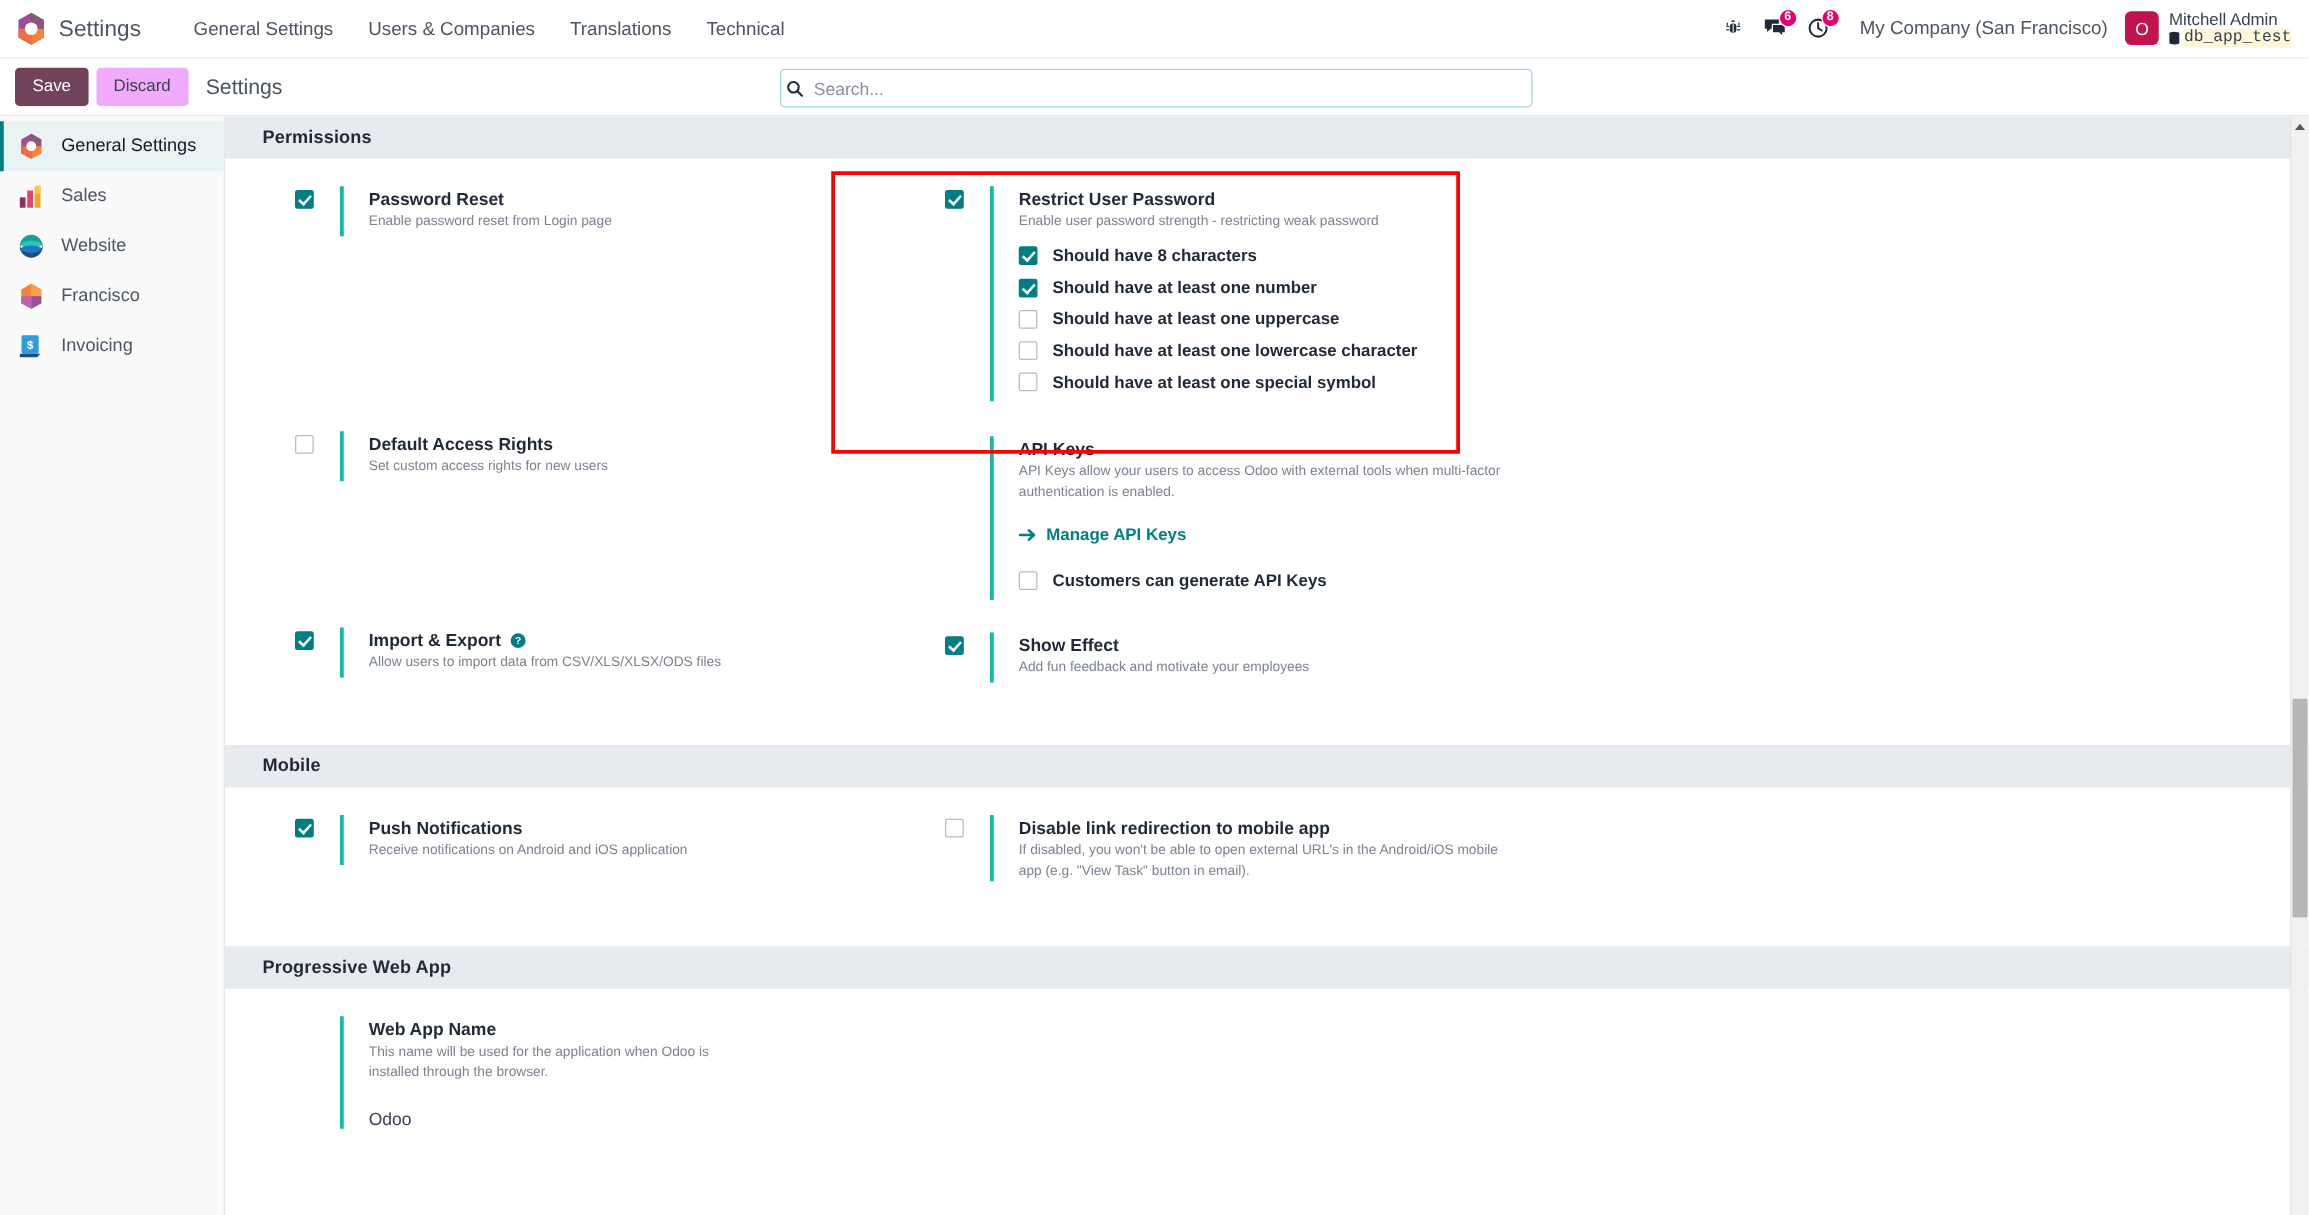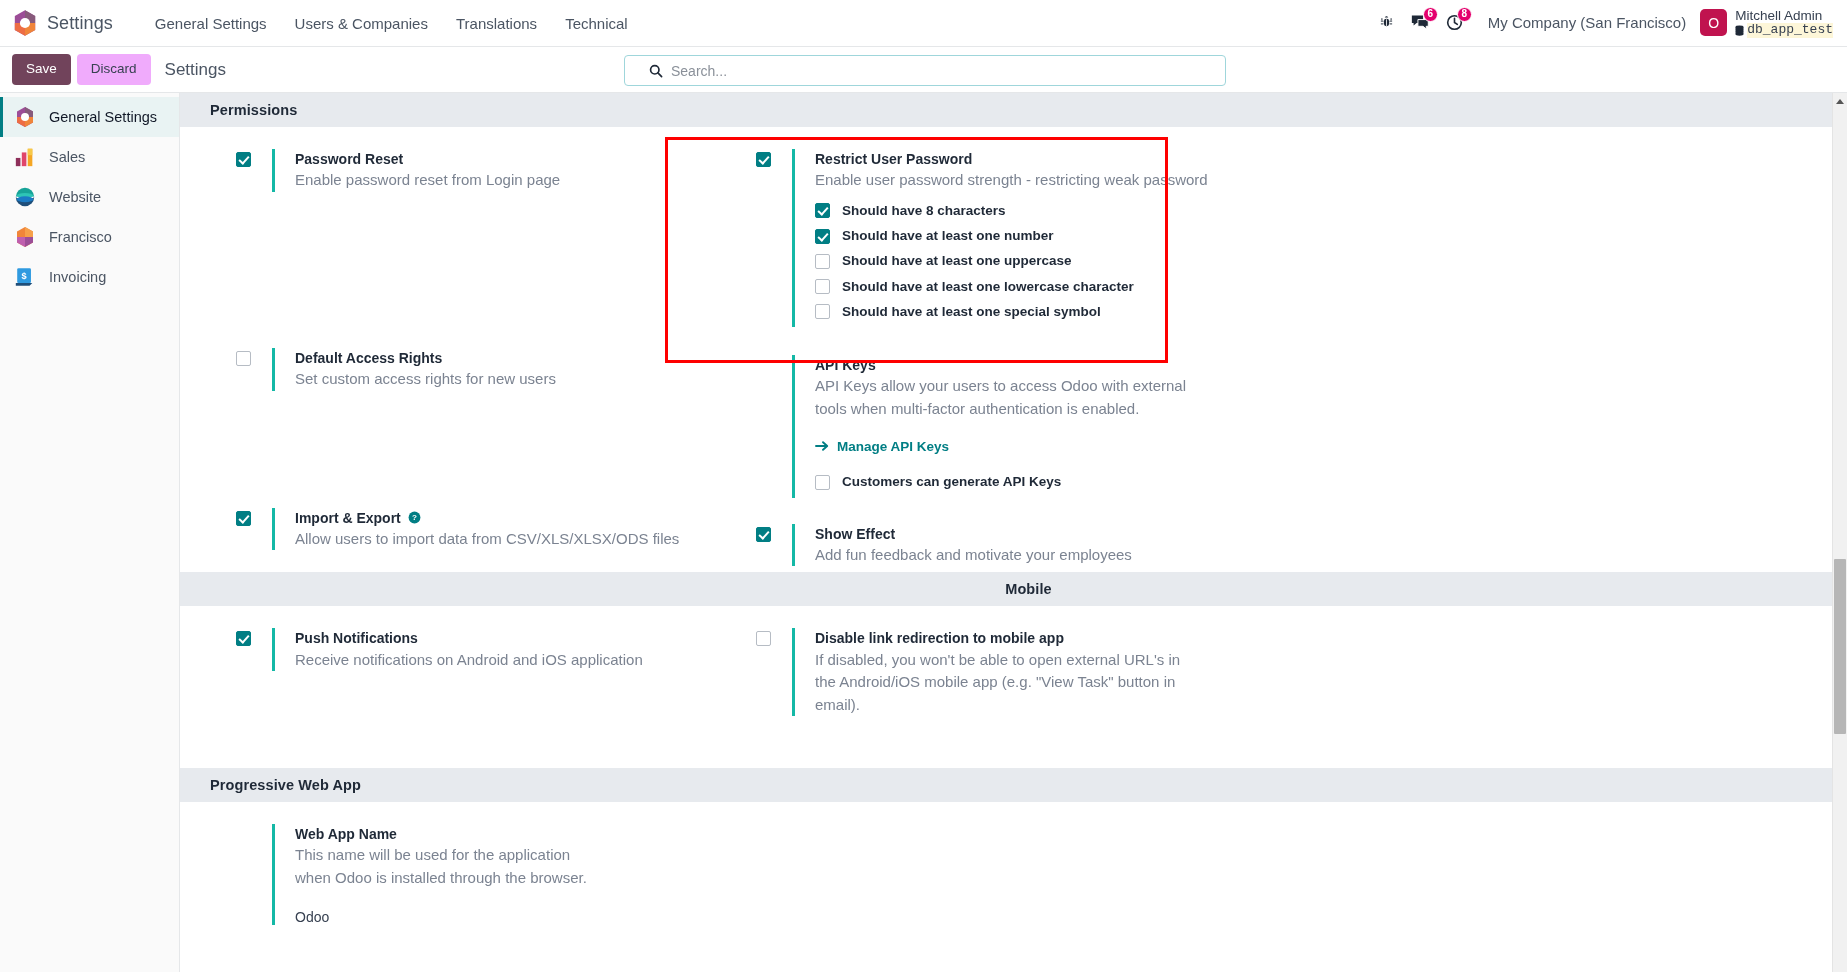--- a/index.html
+++ b/index.html
@@ -77,21 +77,21 @@
     cursor: pointer; white-space: nowrap; line-height: 1.25;
   }
   .btn-save { background: #71435b; color: #fff; }
   .btn-discard { background: #f0abfc; color: #374151; margin-left: 6px; }
   .cp-title { font-size: 17px; color: #4b5563; margin-left: 14px; white-space: nowrap; }
   .searchbar {
     position: absolute; left: 624px; top: 8px;
     width: 602px; height: 31px;
     border: 1px solid #9fd6db; border-radius: 4px;
     background: #fff; display: flex; align-items: center;
-    padding: 0 24px; cursor: text;
+    padding: 0 4px; cursor: text;
   }
   .search-icon { width: 14px; height: 14px; flex:0 0 auto; margin-right: 8px; }
   .search-input {
     border: none; outline: none; flex: 1; font-size: 14px;
     color: #374151; font-family: "Liberation Sans", sans-serif; background: transparent;
   }
   .search-input::placeholder { color: #8a9099; }
 
   
   .body-wrap { display: flex; height: calc(972px - 47px - 46px); position: relative; }
@@ -138,21 +138,21 @@
   .cbox.on::after {
     content: ""; position: absolute; left: 4px; top: 1px;
     width: 4px; height: 8px; border: solid #fff;
     border-width: 0 2px 2px 0; transform: rotate(42deg);
   }
   .setting-text { margin-left: 21px; padding-left: 20px; border-left: 3px solid #14b8a6; min-height: 40px; }
   .s-title {
     font-size: 14px; font-weight: 700; color: #1f2937;
     line-height: 1.45; display: flex; align-items: center; gap: 7px;
   }
-  .s-desc { font-size: 15px; color: #7b8391; line-height: 1.5; max-width: 400px; }
+  .s-desc { font-size: 11px; color: #7b8391; line-height: 1.5; max-width: 400px; }
   .help-ico { width: 13px; height: 13px; display:block; cursor: pointer; }
 
   
   .sub-list { margin-top: 9px; }
   .sub-item { display: flex; align-items: center; margin-bottom: 5px; }
   .sub-item .cbox { margin-top: 0; }
   .sub-label {
     margin-left: 12px; font-size: 13.5px; font-weight: 700;
     color: #1f2937; cursor: pointer; line-height: 1.5;
   }
@@ -418,21 +418,21 @@
             <div class="cbox on"></div>
             <div class="setting-text">
               <div class="s-title">Show Effect</div>
               <div class="s-desc">Add fun feedback and motivate your employees</div>
             </div>
           </div>
         </div>
       </div>
     </div>
 
-    <div class="section-header" style="text-align:center;">Mobile</div>
+    <div class="section-header" style="margin-top:44px;">Mobile</div>
     <div class="settings-block">
       <div class="row2">
         <div class="col">
           <div class="setting">
             <div class="cbox on"></div>
             <div class="setting-text">
               <div class="s-title">Push Notifications</div>
               <div class="s-desc">Receive notifications on Android and iOS application</div>
             </div>
           </div>

